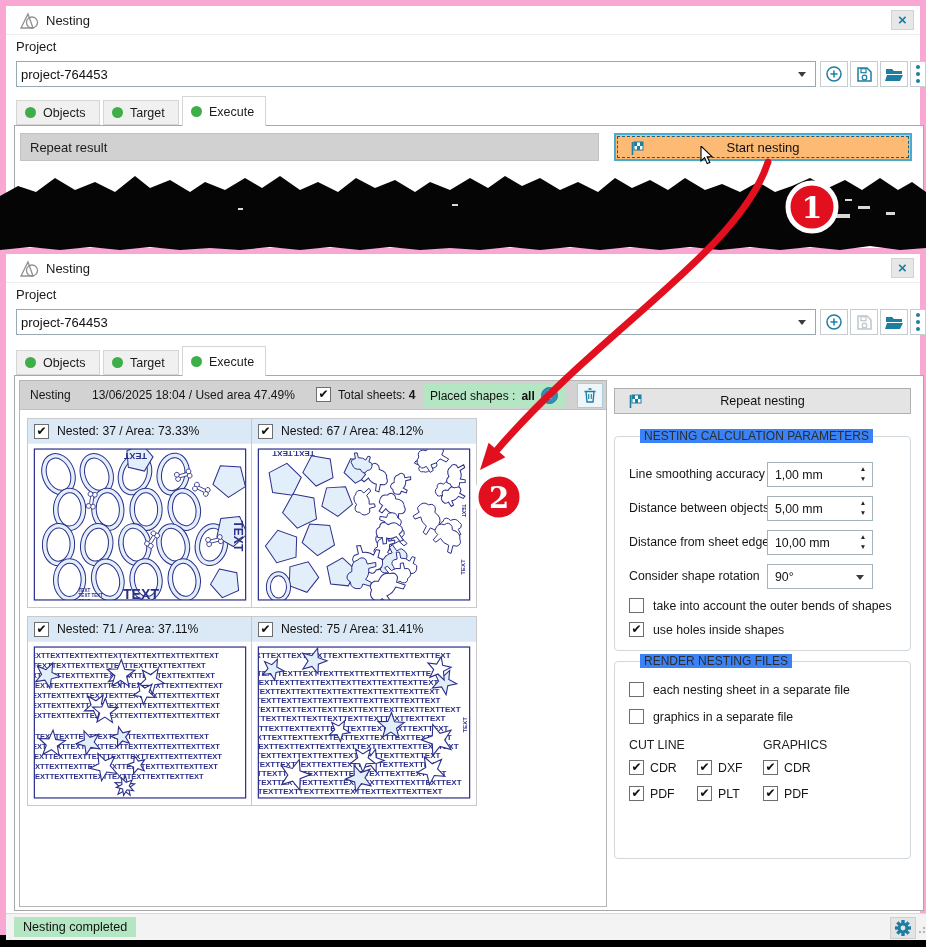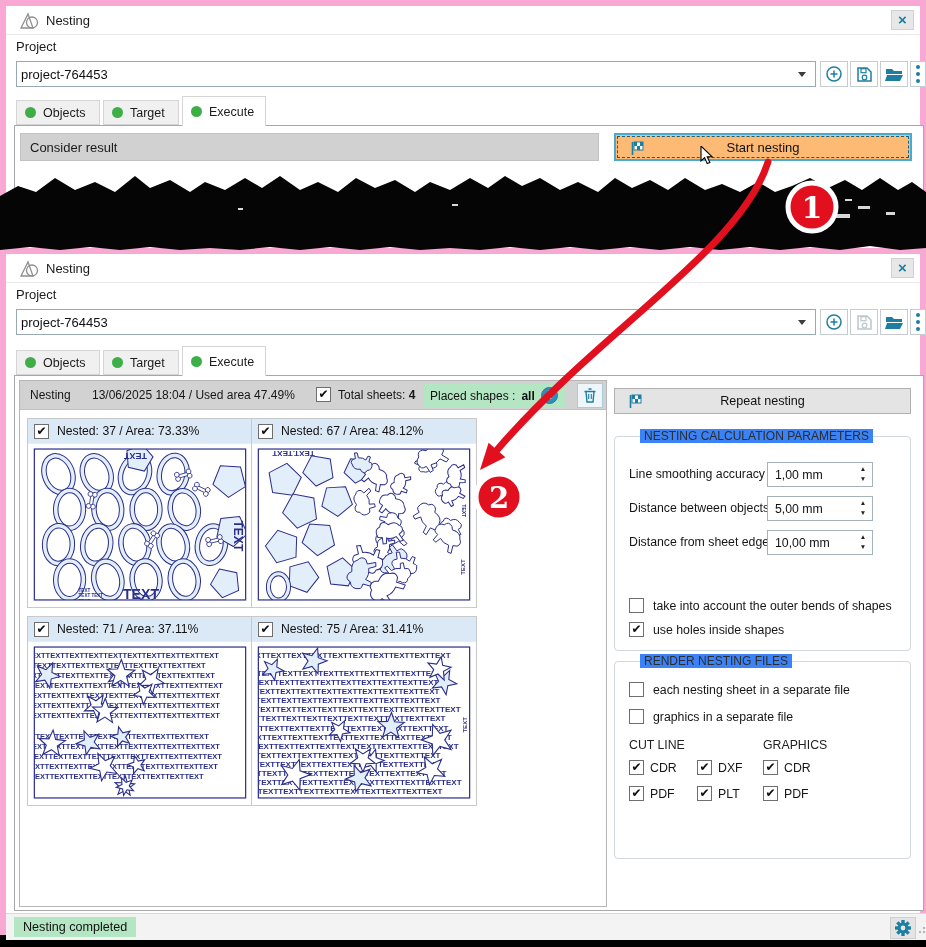--- a/index.html
+++ b/index.html
@@ -113,21 +113,21 @@
     <div class="tab" style="left:97px;top:4px;width:76px;height:25px">
           <span class="dot"></span>
           <span>Target</span>
         </div>
     <div class="tab active" style="left:176px;top:0;width:84px;height:30px">
           <span class="dot"></span>
           <span>Execute</span>
         </div>
   </div>
   <div class="panel" style="top:119px;height:134px;border-bottom:none"></div>
-  <div class="grayhdr">Consider result</div>
+  <div class="grayhdr">Repeat result</div>
   <div class="startbtn">
     <span class="flag">
       <svg width="15" height="15">
             <line x1="2.5" y1="1" x2="2.5" y2="14" stroke="#1e7ea1" stroke-width="1.6"></line>
             <rect x="4" y="1" width="9" height="8" fill="#fff" stroke="#1e7ea1" stroke-width="1"></rect>
             <rect x="4" y="1" width="3" height="4" fill="#1e7ea1"></rect>
             <rect x="10" y="1" width="3" height="4" fill="#1e7ea1"></rect>
             <rect x="7" y="5" width="3" height="4" fill="#1e7ea1"></rect>
           </svg>
     </span>
@@ -538,20 +538,27 @@
     <div class="prow" style="top:93px">
       <span class="plabel">Distance from sheet edge</span>
       <div class="spin">
         <span class="spin-val">10,00 mm</span>
         <span class="spin-ud">
               <span>▲</span>
               <span>▼</span>
             </span>
       </div>
     </div>
+    <div class="prow" style="top:127px">
+      <span class="plabel">Consider shape rotation</span>
+      <div class="select">
+        <span class="spin-val">90°</span>
+        <span class="sel-arrow"></span>
+      </div>
+    </div>
     <div class="cbrow" style="left:14px;top:161px">
       <span class="cb"></span>
       <span>take into account the outer bends of shapes</span>
     </div>
     <div class="cbrow" style="left:14px;top:185px">
       <span class="cb">✔</span>
       <span>use holes inside shapes</span>
     </div>
   </div>
 

